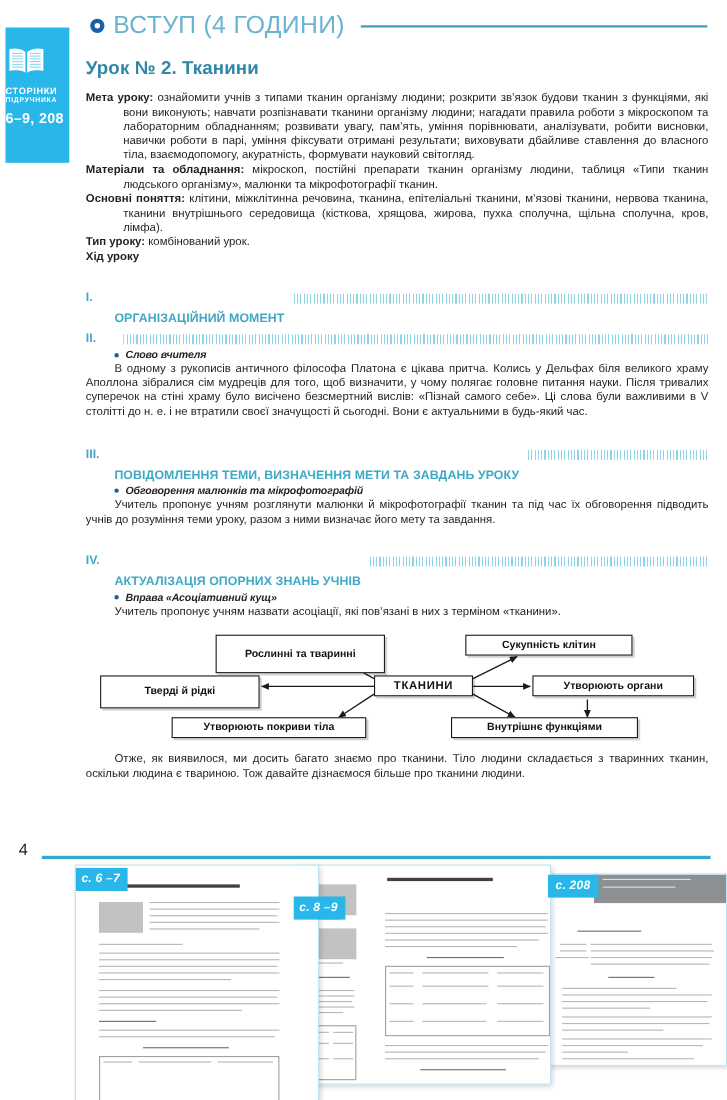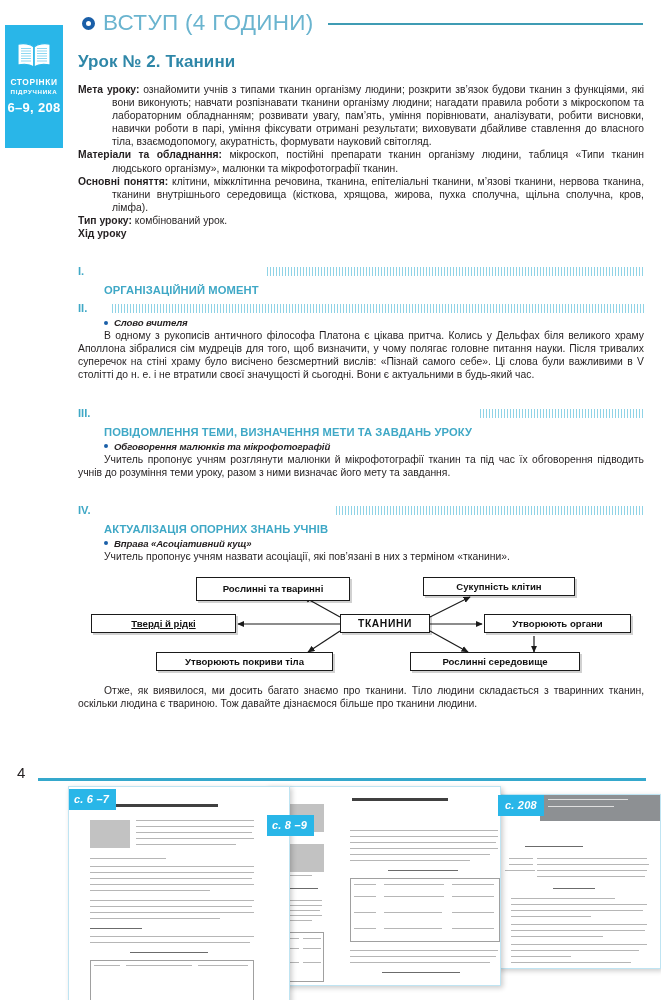--- a/index.html
+++ b/index.html
@@ -30,21 +30,21 @@
   .header-rule {
     flex: 1 1 auto; height: 2px; background: #3f9cb4; margin-left: 6px;
     margin-top: 2px;
   }
 
   
   .badge {
     position: absolute; left: 5px; top: 25px;
     width: 58px; height: 123px;
     background: #29b6e8;
-    display: flex; flex-direction: column; align-items: center;
+    display: flex; flex-direction: column; 
     padding-top: 16px;
   }
   .badge-book { width: 38px; height: 28px; position: relative; }
   .badge-book svg { display:block; }
   .badge-l1 {
     font-size: 8.4px; font-weight: 700; letter-spacing: .6px;
     color: #ffffff; margin-top: 8px;
   }
   .badge-l2 {
     font-size: 6.2px; font-weight: 700; letter-spacing: .7px;
@@ -256,46 +256,46 @@
 
       <line x1="352" y1="50" x2="404" y2="50" stroke="#1a1a1a" stroke-width="1.2" marker-end="url(#ah)"></line>
 
       <line x1="262" y1="57" x2="230" y2="78" stroke="#1a1a1a" stroke-width="1.2" marker-end="url(#ah)"></line>
 
       <line x1="352" y1="57" x2="390" y2="78" stroke="#1a1a1a" stroke-width="1.2" marker-end="url(#ah)"></line>
 
       <line x1="456" y1="62" x2="456" y2="78" stroke="#1a1a1a" stroke-width="1.2" marker-end="url(#ah)"></line>
     </svg>
 
-    <div class="dbox" style="left:118px; top:3px; width:154px; height:24px;">
+    <div class="dbox" style="left:118px; top:3px; width:154px; height:35px;">
       <span>Рослинні та тваринні</span>
     </div>
 
     <div class="dbox" style="left:345px; top:3px; width:152px; height:19px;">
       <span>Сукупність клітин</span>
     </div>
 
-    <div class="dbox" style="left:13px; top:40px; width:145px; height:19px;text-decoration:underline;">
+    <div class="dbox" style="left:13px; top:40px; width:145px; height:30px;">
       <span>Тверді й рідкі</span>
     </div>
 
     <div class="dbox center" style="left:262px; top:40px; width:90px; height:19px;">
       <span>ТКАНИНИ</span>
     </div>
 
     <div class="dbox" style="left:406px; top:40px; width:147px; height:19px;">
       <span>Утворюють органи</span>
     </div>
 
     <div class="dbox" style="left:78px; top:78px; width:177px; height:19px;">
       <span>Утворюють покриви тіла</span>
     </div>
 
     <div class="dbox" style="left:332px; top:78px; width:170px; height:19px;">
-      <span>Рослинні середовище</span>
+      <span>Внутрішнє функціями</span>
     </div>
   </div>
 
   <p class="para closing">Отже, як виявилося, ми досить багато знаємо про тканини. Тіло людини складається з тваринних тканин, оскільки людина є твариною. Тож давайте дізнаємося більше про тканини людини.</p>
 </div>
 
 <div class="page-num">4</div>
 <div class="footer-rule"></div>
 
 <div class="thumbs">

